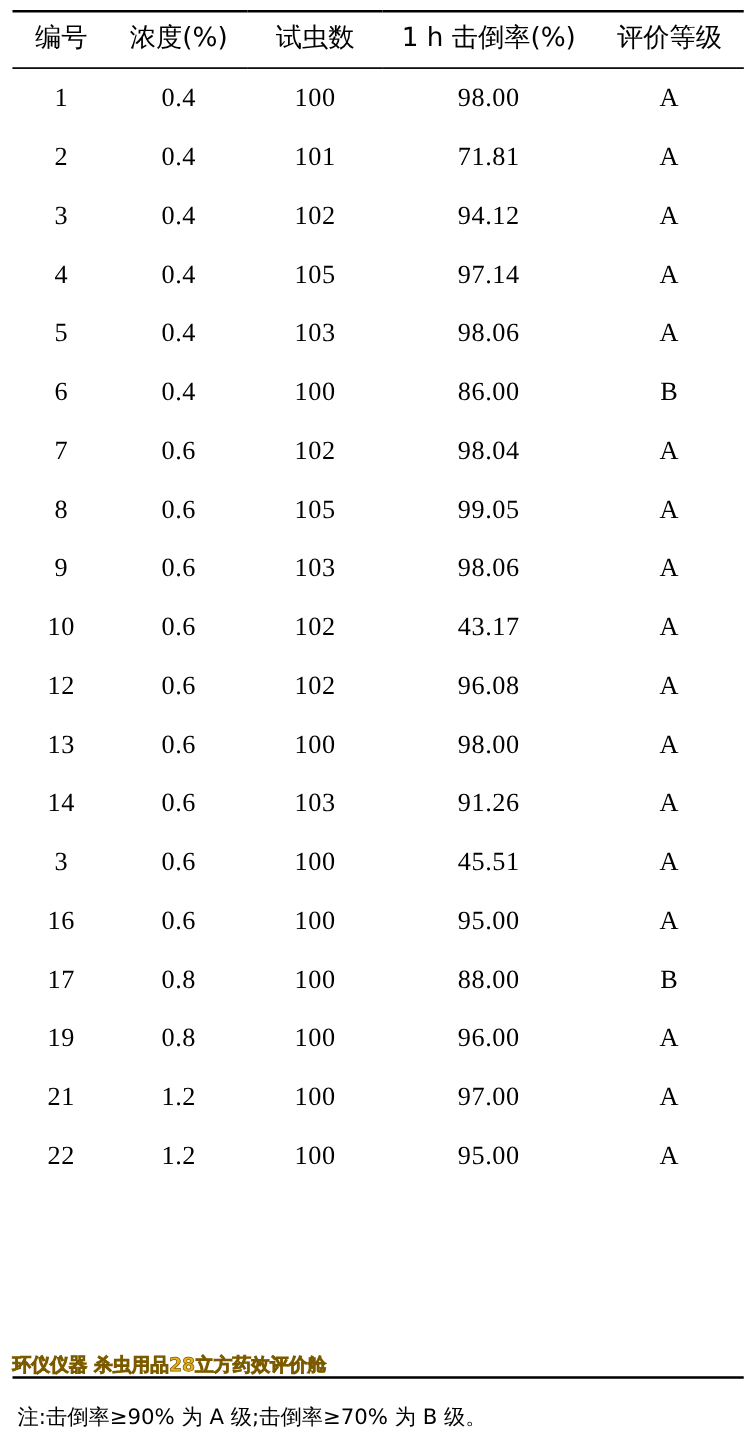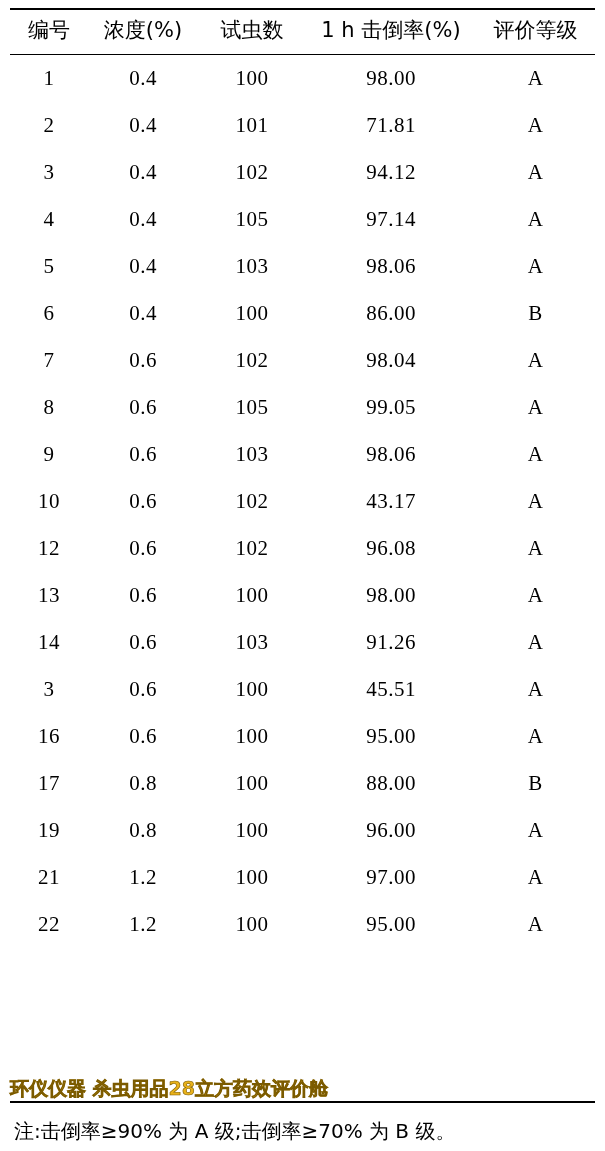--- a/index.html
+++ b/index.html
@@ -60,29 +60,29 @@
     position: absolute;
     left: 10px;
     right: 10px;
     bottom: 56px;
     border-bottom: 2.5px solid #000;
   }
   .note {
     position: absolute;
     left: 14px;
     bottom: 14px;
-    font-size: 20px;
+    font-size: 17px;
     font-family: "DejaVu Sans", "Liberation Sans", sans-serif;
     white-space: nowrap;
   }
   .watermark {
     position: absolute;
     left: 10px;
     bottom: 57px;
-    font-size: 19px;
+    font-size: 15px;
     font-weight: bold;
     color: #e8b11a;
     -webkit-text-stroke: 0.6px #7a5a00;
     font-family: "DejaVu Sans", "Liberation Sans", sans-serif;
     white-space: nowrap;
     letter-spacing: 0px;
   }
 </style>
 </head>
 <body>

